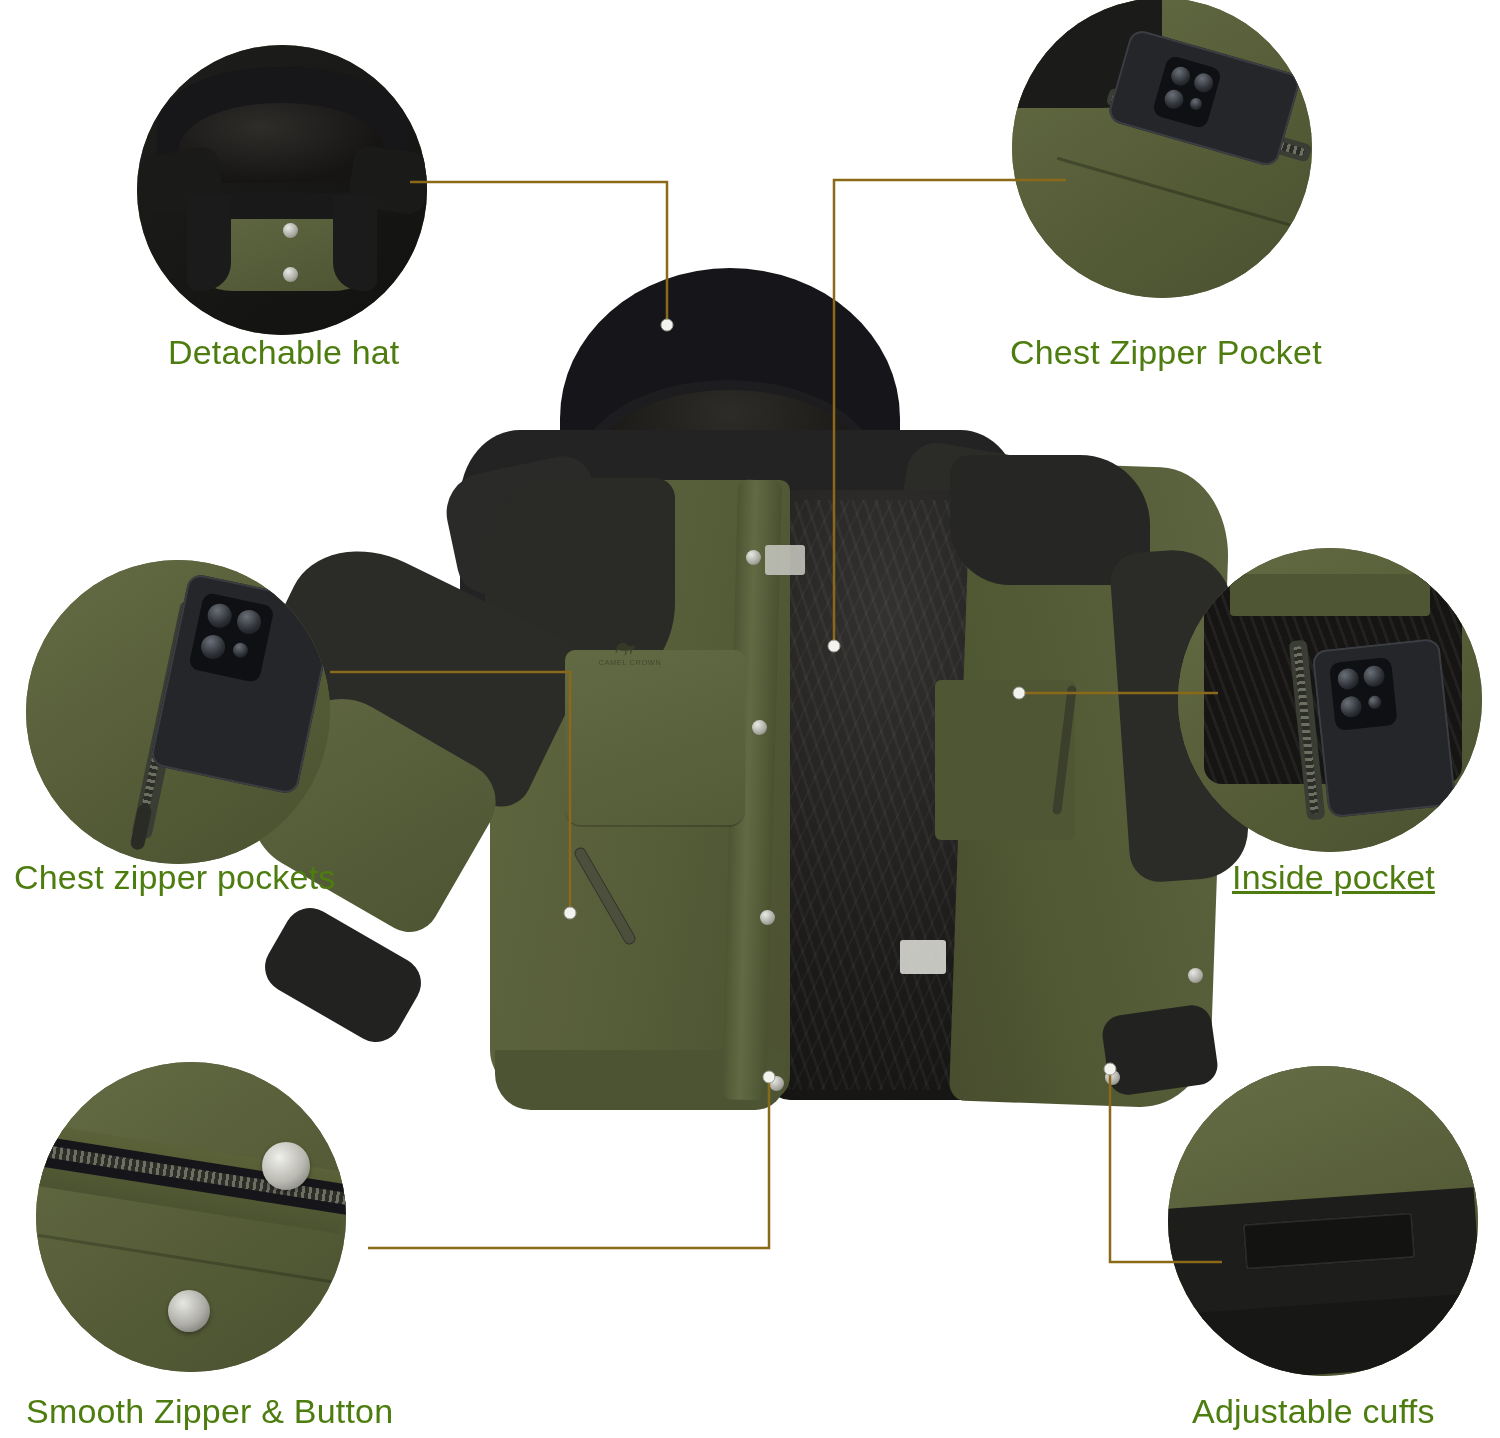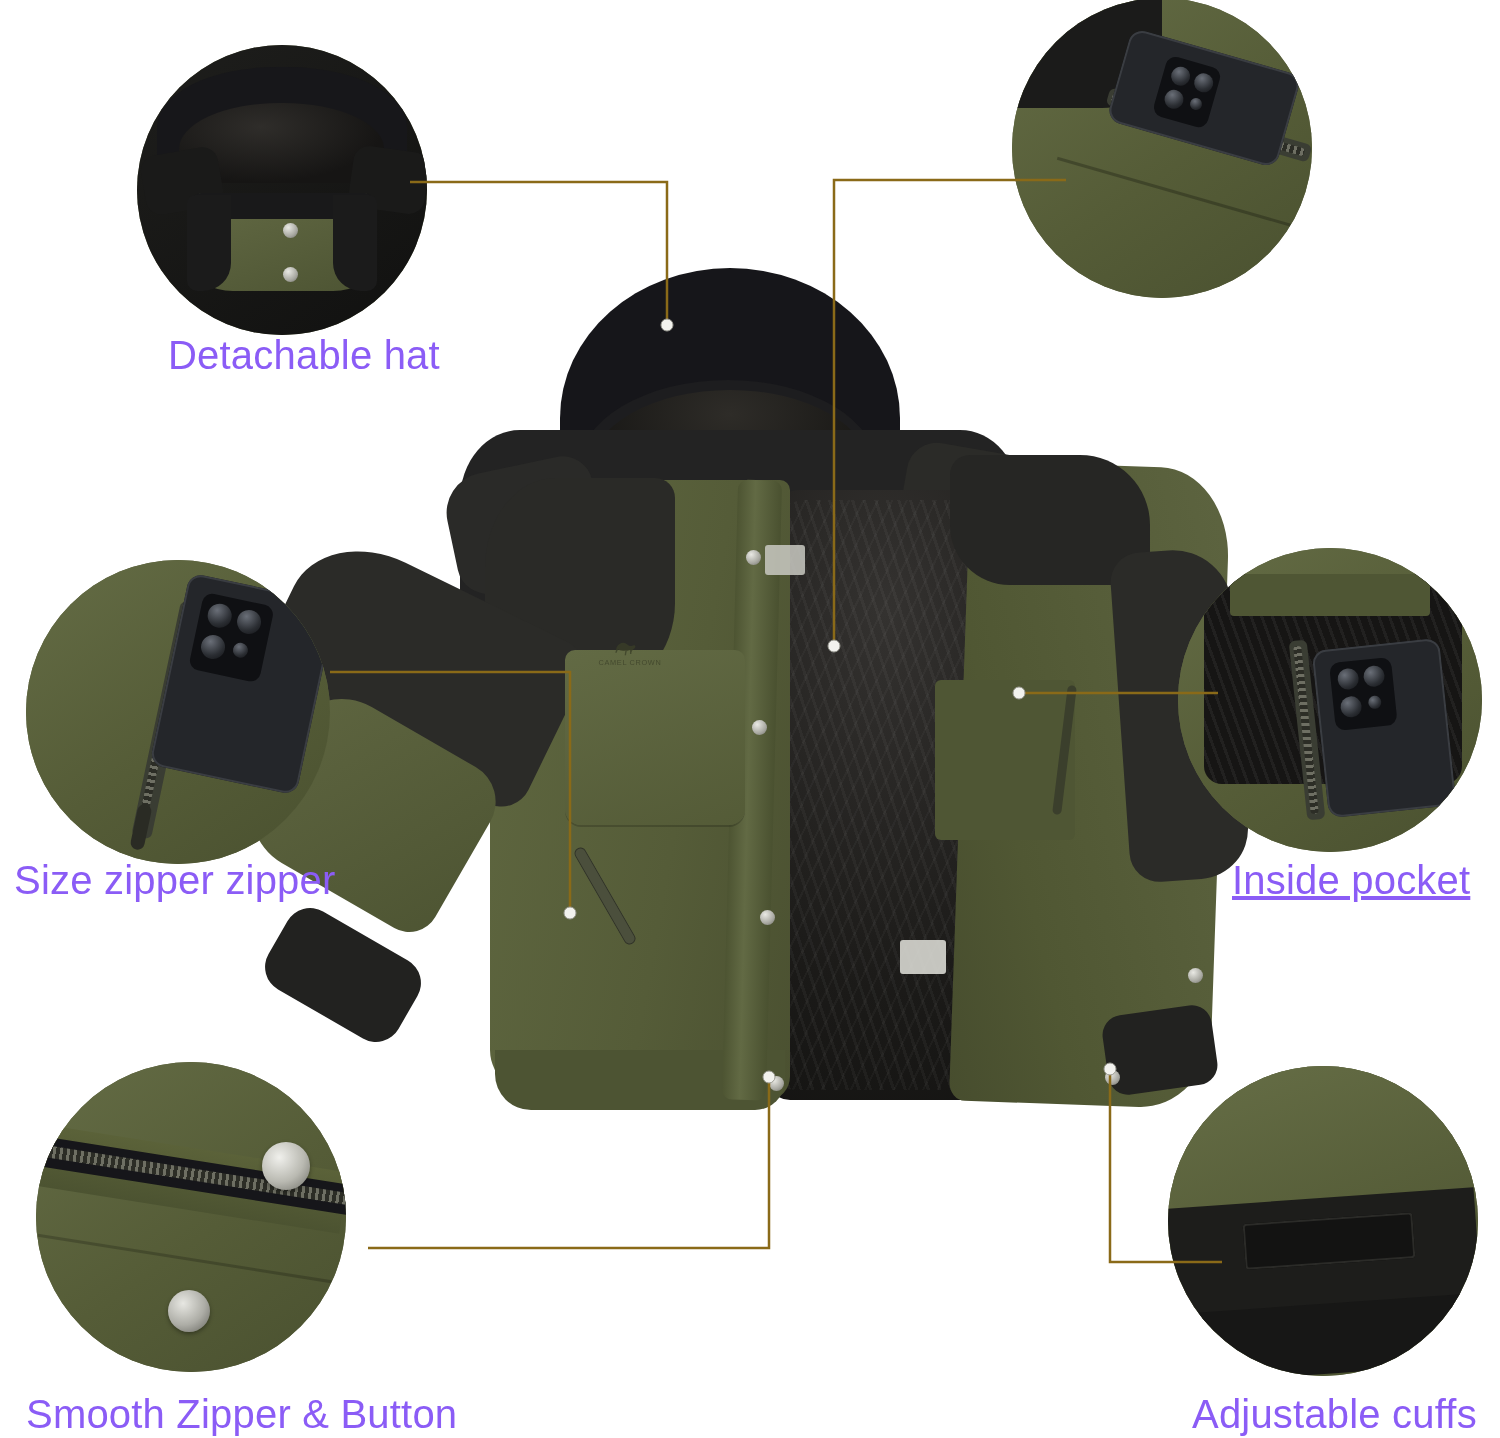--- a/index.html
+++ b/index.html
@@ -12,22 +12,22 @@
   }
   #page {
     position: relative;
     width: 1500px;
     height: 1438px;
     background: #ffffff;
     overflow: hidden;
   }
   .label {
     position: absolute;
-    color: #8b5cf6;
-    font-size: 40px;
+    color: #4d7c0f;
+    font-size: 34px;
     font-family: "Liberation Sans", sans-serif;
     white-space: nowrap;
     letter-spacing: 0.2px;
     text-align: right;
   }
   
   .circle {
     position: absolute;
     border-radius: 50%;
     overflow: hidden;
@@ -417,18 +417,19 @@
       <circle cx="667" cy="325" r="6"></circle>
       <circle cx="834" cy="646" r="6"></circle>
       <circle cx="570" cy="913" r="6"></circle>
       <circle cx="1019" cy="693" r="6"></circle>
       <circle cx="769" cy="1077" r="6"></circle>
       <circle cx="1110" cy="1069" r="6"></circle>
     </g>
   </svg>
 
   <div class="label" style="left:168px; top:333px;">Detachable hat</div>
-  <div class="label" style="left:14px; top:858px;">Size zipper zipper</div>
+  <div class="label" style="left:1010px; top:333px;">Chest Zipper Pocket</div>
+  <div class="label" style="left:14px; top:858px;">Chest zipper pockets</div>
   <div class="label" style="left:1232px; top:858px;text-decoration:underline;">Inside pocket</div>
   <div class="label" style="left:26px; top:1392px;">Smooth Zipper &amp; Button</div>
   <div class="label" style="left:1192px; top:1392px;">Adjustable cuffs</div>
 
 </div>
 
 </body></html>

